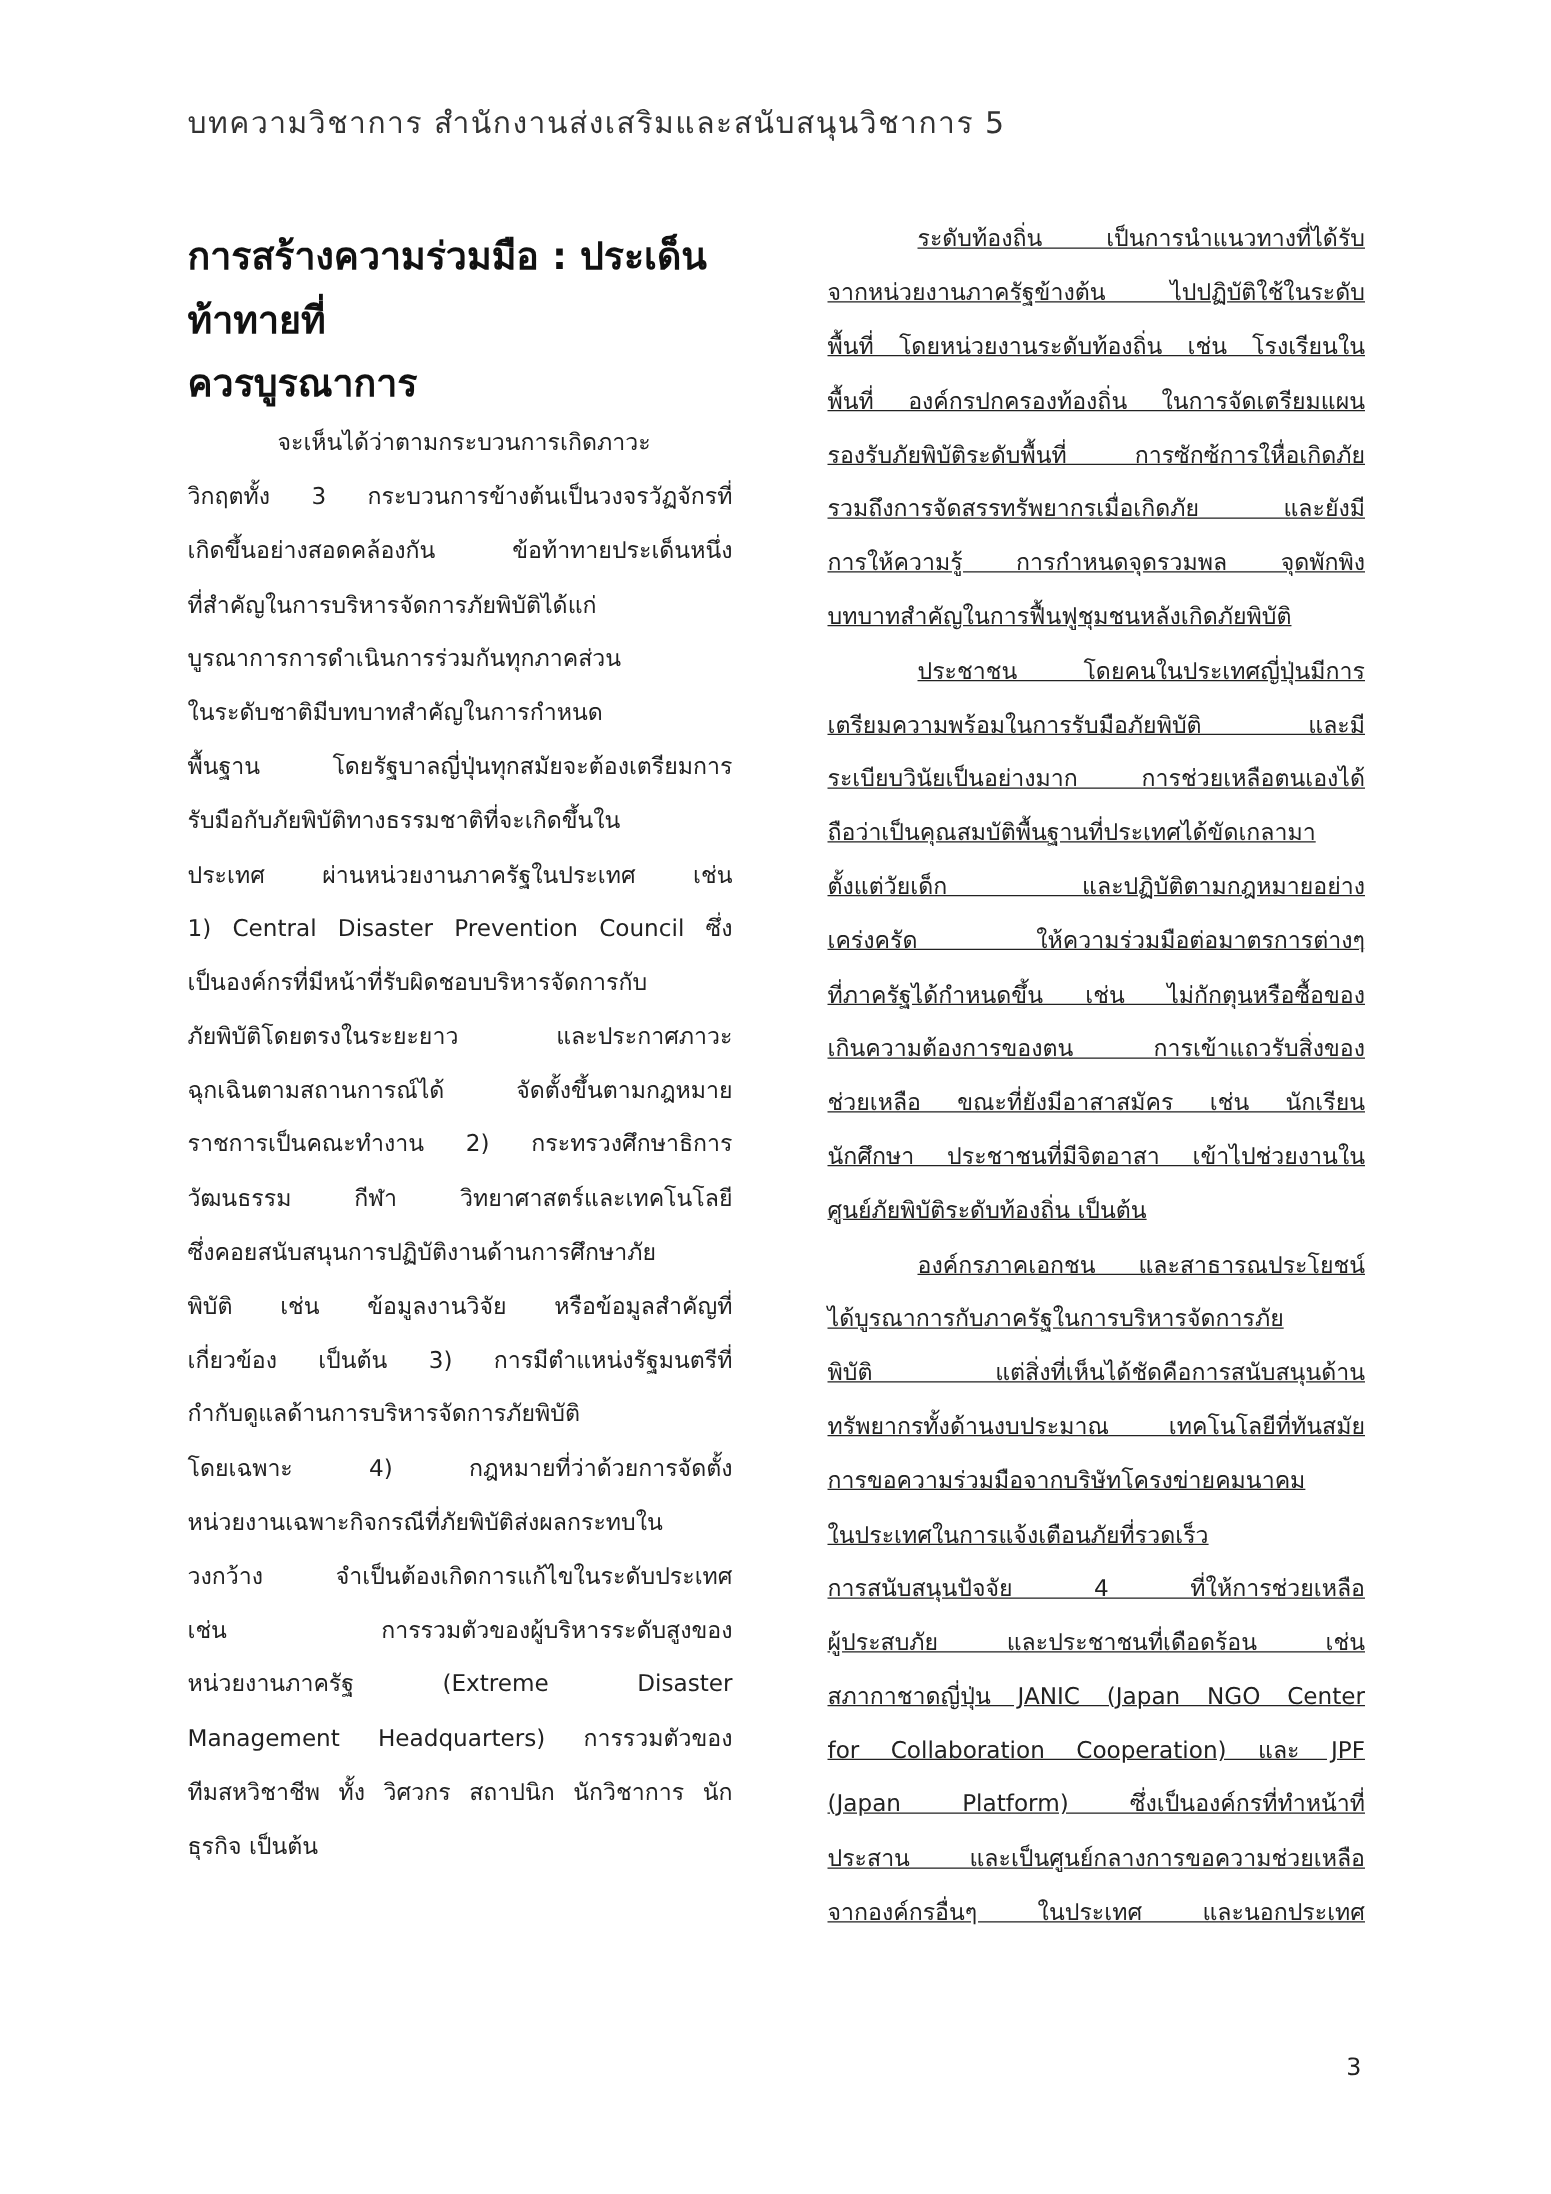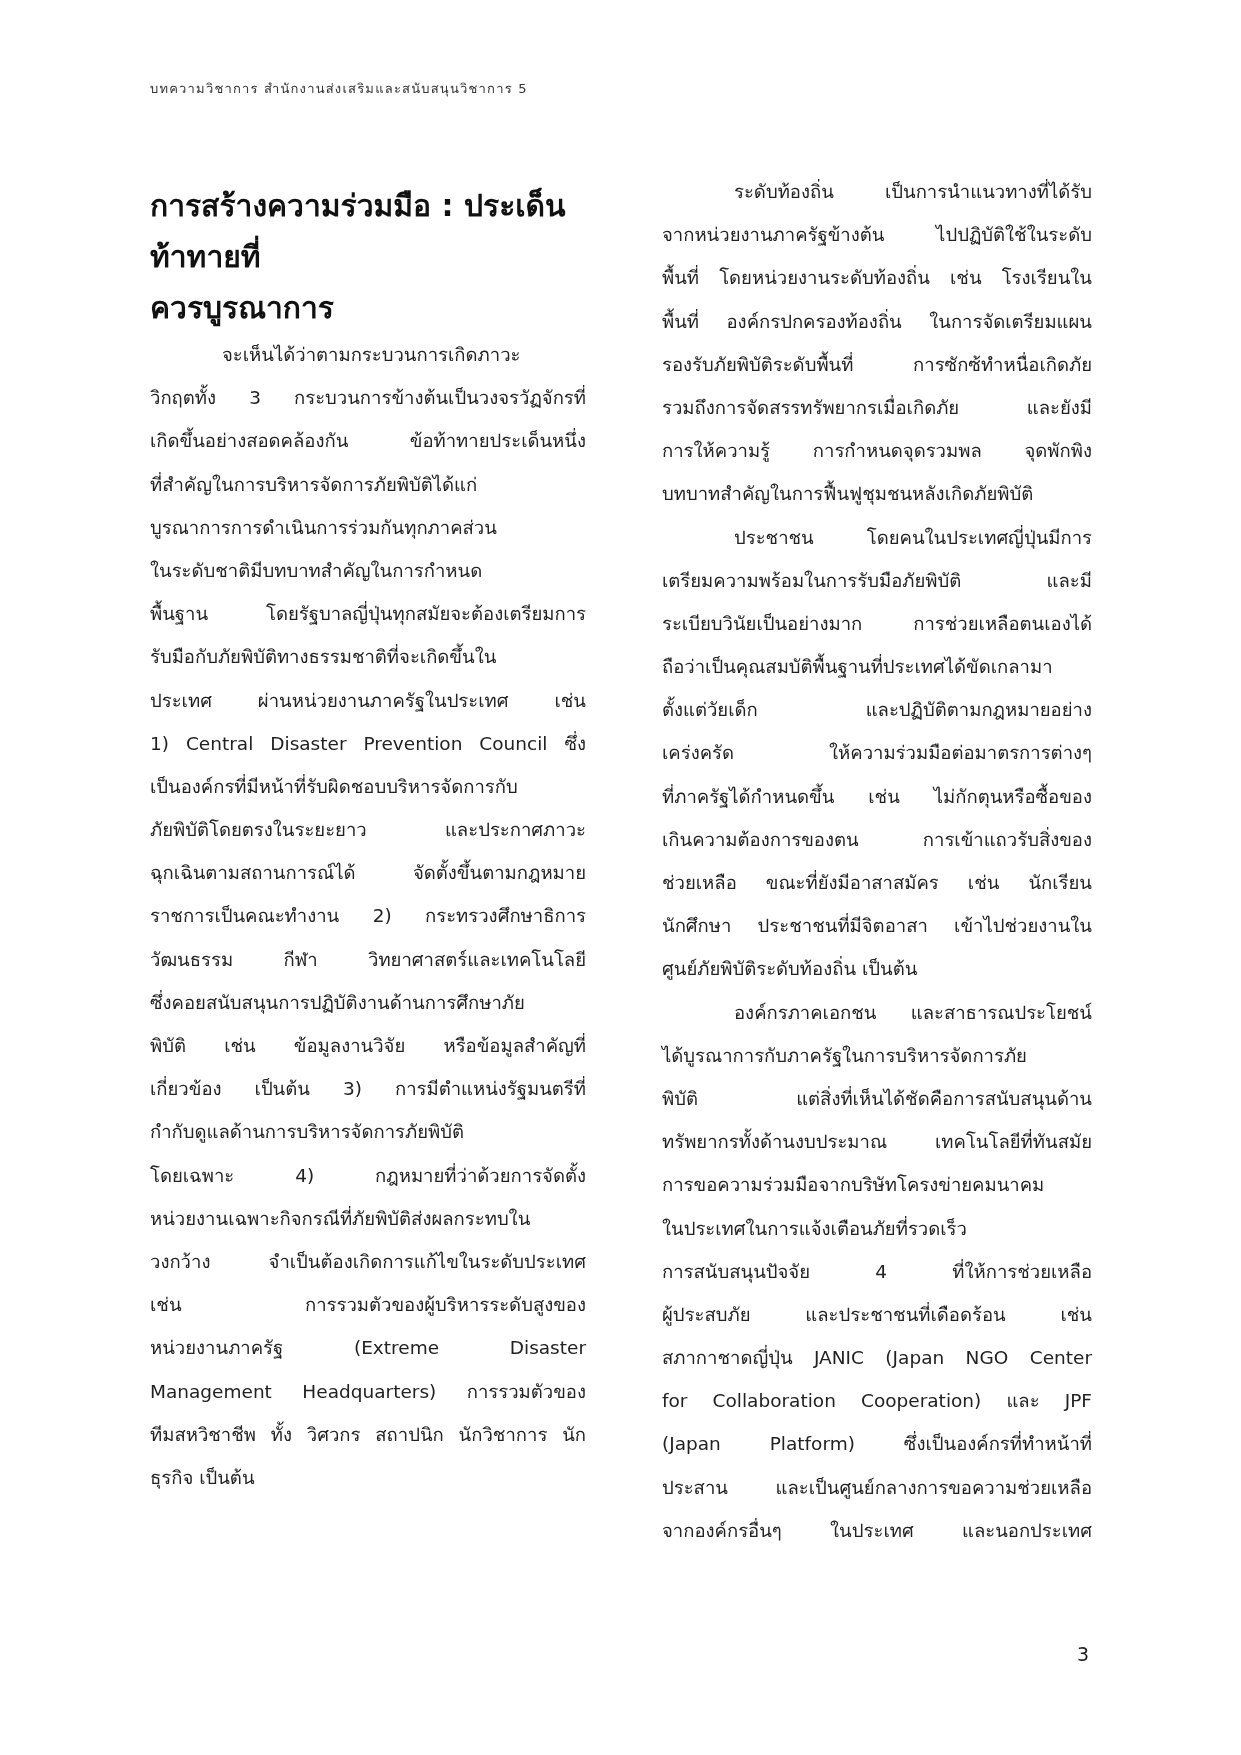--- a/index.html
+++ b/index.html
@@ -1,22 +1,22 @@
 <!DOCTYPE html>
 <html><head>
 <meta charset="utf-8">
 <style>
   html, body { margin:0; padding:0; background:#ffffff; }
   body { width:1241px; height:1755px; position:relative; overflow:hidden;
          font-family: "DejaVu Sans", "Liberation Sans", sans-serif; color:#222; }
-  .running-header { position:absolute; left:150px; top:78px; font-size:13px;
+  .running-header { position:absolute; left:150px; top:78px; font-size:24px;
          letter-spacing:1.2px; color:#333; white-space:nowrap; }
   .col { position:absolute; top:180px; }
   .col-left { left:150px; width:436px; }
-  .col-right { left:662px; width:430px; }
+  .col-right { left:662px; width:430px;text-decoration:underline; }
   .heading { font-weight:bold; font-size:30px; line-height:51px; margin:0; color:#111; }
   .line { font-size:18.5px; line-height:43.2px; height:43.2px; white-space:nowrap;
           text-align:justify; text-align-last:justify; }
   .line.last { text-align-last:left; }
   .line.indent { padding-left:72px; }
   .page-number { position:absolute; left:1077px; top:1643px; font-size:19px; color:#222; }
 </style>
 </head>
 <body>
 
@@ -57,21 +57,21 @@
     <div class="line last">ธุรกิจ เป็นต้น</div>
   </div>
 </div>
 
 <div class="col col-right" style="top:170px;">
   <div>
     <div class="line indent">ระดับท้องถิ่น เป็นการนำแนวทางที่ได้รับ</div>
     <div class="line">จากหน่วยงานภาครัฐข้างต้น ไปปฏิบัติใช้ในระดับ</div>
     <div class="line">พื้นที่ โดยหน่วยงานระดับท้องถิ่น เช่น โรงเรียนใน</div>
     <div class="line">พื้นที่ องค์กรปกครองท้องถิ่น ในการจัดเตรียมแผน</div>
-    <div class="line">รองรับภัยพิบัติระดับพื้นที่ การซักซ้ทำหนื่อเกิดภัย</div>
+    <div class="line">รองรับภัยพิบัติระดับพื้นที่ การซักซ้การใหื่อเกิดภัย</div>
     <div class="line">รวมถึงการจัดสรรทรัพยากรเมื่อเกิดภัย และยังมี</div>
     <div class="line">การให้ความรู้ การกำหนดจุดรวมพล จุดพักพิง</div>
     <div class="line last">บทบาทสำคัญในการฟื้นฟูชุมชนหลังเกิดภัยพิบัติ</div>
   </div>
   <div>
     <div class="line indent">ประชาชน โดยคนในประเทศญี่ปุ่นมีการ</div>
     <div class="line">เตรียมความพร้อมในการรับมือภัยพิบัติ และมี</div>
     <div class="line">ระเบียบวินัยเป็นอย่างมาก การช่วยเหลือตนเองได้</div>
     <div class="line">ถือว่าเป็นคุณสมบัติพื้นฐานที่ประเทศได้ขัดเกลามา</div>
     <div class="line">ตั้งแต่วัยเด็ก และปฏิบัติตามกฎหมายอย่าง</div>

